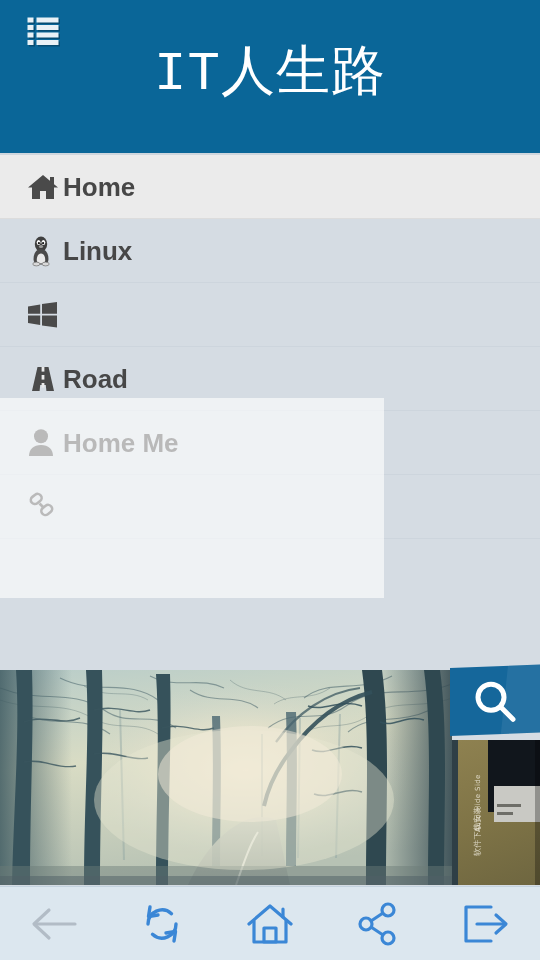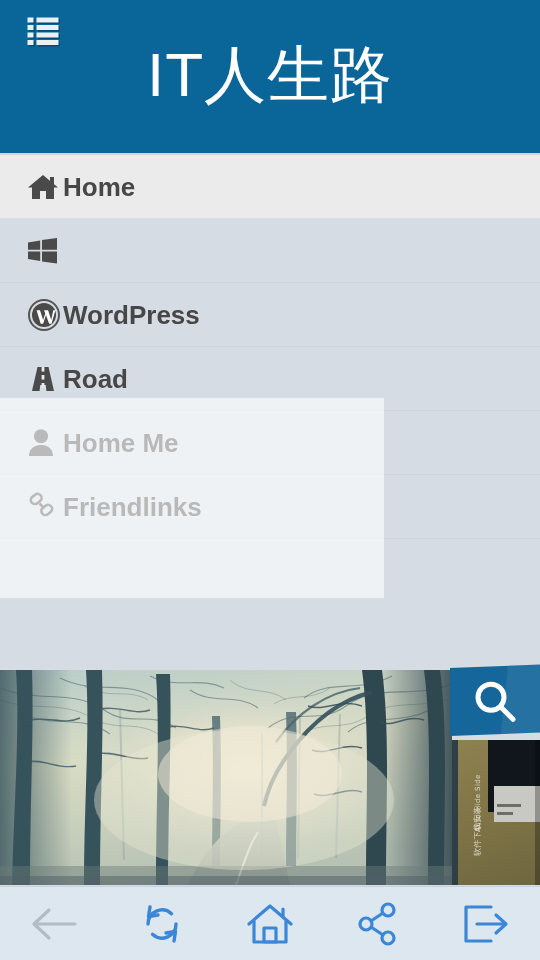--- a/index.html
+++ b/index.html
@@ -41,26 +41,26 @@
     cursor: pointer;
   }
   .menu-btn svg { display: block; }
   .site-title {
     position: absolute;
     left: 0;
     top: 44px;
     width: 540px;
     text-align: center;
     color: #ffffff;
-    font-size: 62px;
+    font-size: 54px;
     line-height: 62px;
     font-weight: 400;
     letter-spacing: 1px;
     white-space: nowrap;
-    font-family: Liberation Sans, sans-serif;
+    font-family: Liberation Mono, monospace;
   }
   .header-underline {
     position: absolute;
     left: 0; top: 153px;
     width: 540px;
     height: 2px;
     background: #cfd6dd;
   }
 
   
@@ -300,43 +300,50 @@
     <div class="nav-item active">
       <span class="nav-icon">
         <svg width="30" height="28" viewBox="0 0 30 28" fill="#4a4a4a">
           <path d="M15 2 L0 14.5 h4 V26 h8 v-8 h6 v8 h8 V14.5 h4 Z"></path>
           <rect x="22" y="4" width="4" height="7"></rect>
         </svg>
       </span>
       <span class="nav-label">Home</span>
     </div>
 
+    <div class="nav-item">
+      <span class="nav-icon">
+        <svg width="26" height="32" viewBox="0 0 26 32">
+          <ellipse cx="13" cy="9" rx="6.2" ry="7.5" fill="#3f3f3f"></ellipse>
+          <ellipse cx="10.6" cy="7.6" rx="1.9" ry="2.5" fill="#ffffff"></ellipse>
+          <ellipse cx="15.4" cy="7.6" rx="1.9" ry="2.5" fill="#ffffff"></ellipse>
+          <circle cx="10.9" cy="8.2" r="1.1" fill="#1a1a1a"></circle>
+          <circle cx="15.1" cy="8.2" r="1.1" fill="#1a1a1a"></circle>
+          <ellipse cx="13" cy="11.6" rx="2.1" ry="1.5" fill="#9b9b9b"></ellipse>
+          <path d="M13 14 C7.4 14 5.2 20 5.6 25 C5.9 28.6 9.4 29.6 13 29.6 C16.6 29.6 20.1 28.6 20.4 25 C20.8 20 18.6 14 13 14 Z" fill="#4a4a4a"></path>
+          <path d="M13 18.4 C10 18.4 8.6 22 8.8 25.4 C9 27.8 11 28.4 13 28.4 C15 28.4 17 27.8 17.2 25.4 C17.4 22 16 18.4 13 18.4 Z" fill="#e8e8e8"></path>
+          <ellipse cx="8.4" cy="29" rx="3.6" ry="1.9" fill="#d9d9d9" stroke="#6e6e6e" stroke-width="0.7"></ellipse>
+          <ellipse cx="17.6" cy="29" rx="3.6" ry="1.9" fill="#d9d9d9" stroke="#6e6e6e" stroke-width="0.7"></ellipse>
+        </svg>
+      </span>
+      <span class="nav-label">Linux</span>
+    </div>
 
 
     <div class="nav-item">
       <span class="nav-icon">
         <svg width="30" height="26" viewBox="0 0 30 26" fill="#4a4a4a">
           <path d="M0 4.4 L12.2 2.4 V11.8 H0 Z"></path>
           <path d="M14 2.1 L29 0 V11.8 H14 Z"></path>
           <path d="M0 13.6 H12.2 V23 L0 21 Z"></path>
           <path d="M14 13.6 H29 V25.6 L14 23.4 Z"></path>
         </svg>
       </span>
     </div>
 
-    <div class="nav-item">
-      <span class="nav-icon">
-        <svg width="32" height="32" viewBox="0 0 32 32">
-          <circle cx="16" cy="16" r="15" fill="none" stroke="#555555" stroke-width="2"></circle>
-          <circle cx="16" cy="16" r="12" fill="#4a4a4a"></circle>
-          <path d="M7.4 11.2 h4.6 l3.1 9.8 l2.2 -6.6 l-1.3 -3.2 h4.1 l3.1 9.8 l2.1 -9.8 h2.1 l-3.9 13.6 h-2.4 l-3.1 -8.8 l-2.9 8.8 h-2.4 L8.6 11.2 Z" fill="#ffffff"></path>
-        </svg>
-      </span>
-      <span class="nav-label">WordPress</span>
-    </div>
 
     <div class="nav-item">
       <span class="nav-icon">
         <svg width="30" height="26" viewBox="0 0 30 26" fill="#4a4a4a">
           <path d="M9.5 1 H20.5 L26 25 H18.4 L17.8 19 H12.2 L11.6 25 H4 Z"></path>
           <rect x="13.6" y="1" width="2.8" height="4.6" fill="#ebebeb"></rect>
           <rect x="13.6" y="9" width="2.8" height="4.6" fill="#ebebeb"></rect>
           <rect x="13.6" y="17" width="2.8" height="4.6" fill="#ebebeb"></rect>
         </svg>
       </span>
@@ -356,21 +363,20 @@
     <div class="nav-item">
       <span class="nav-icon">
         <svg width="32" height="30" viewBox="0 0 32 30">
           <g fill="none" stroke="#4a4a4a" stroke-width="2.6" stroke-linejoin="round">
             <rect x="2.5" y="3" width="11.5" height="8" rx="4" transform="rotate(-38 8.2 7)"></rect>
             <rect x="13" y="14" width="11.5" height="8" rx="4" transform="rotate(-38 18.7 18)"></rect>
           </g>
           <line x1="11.5" y1="11.5" x2="15.5" y2="15.5" stroke="#4a4a4a" stroke-width="2.6"></line>
         </svg>
       </span>
-      <span class="nav-label">Friendlinks</span>
     </div>
 
     <div class="nav-overlay"></div>
   </div>
 
   <div class="hero">
     <svg class="hero-photo" width="452" height="215" viewBox="0 0 452 215" preserveAspectRatio="none">
       <defs>
         <linearGradient id="skyGrad" x1="0" y1="0" x2="0.25" y2="1">
           <stop offset="0%" stop-color="#b9cdc9"></stop>

